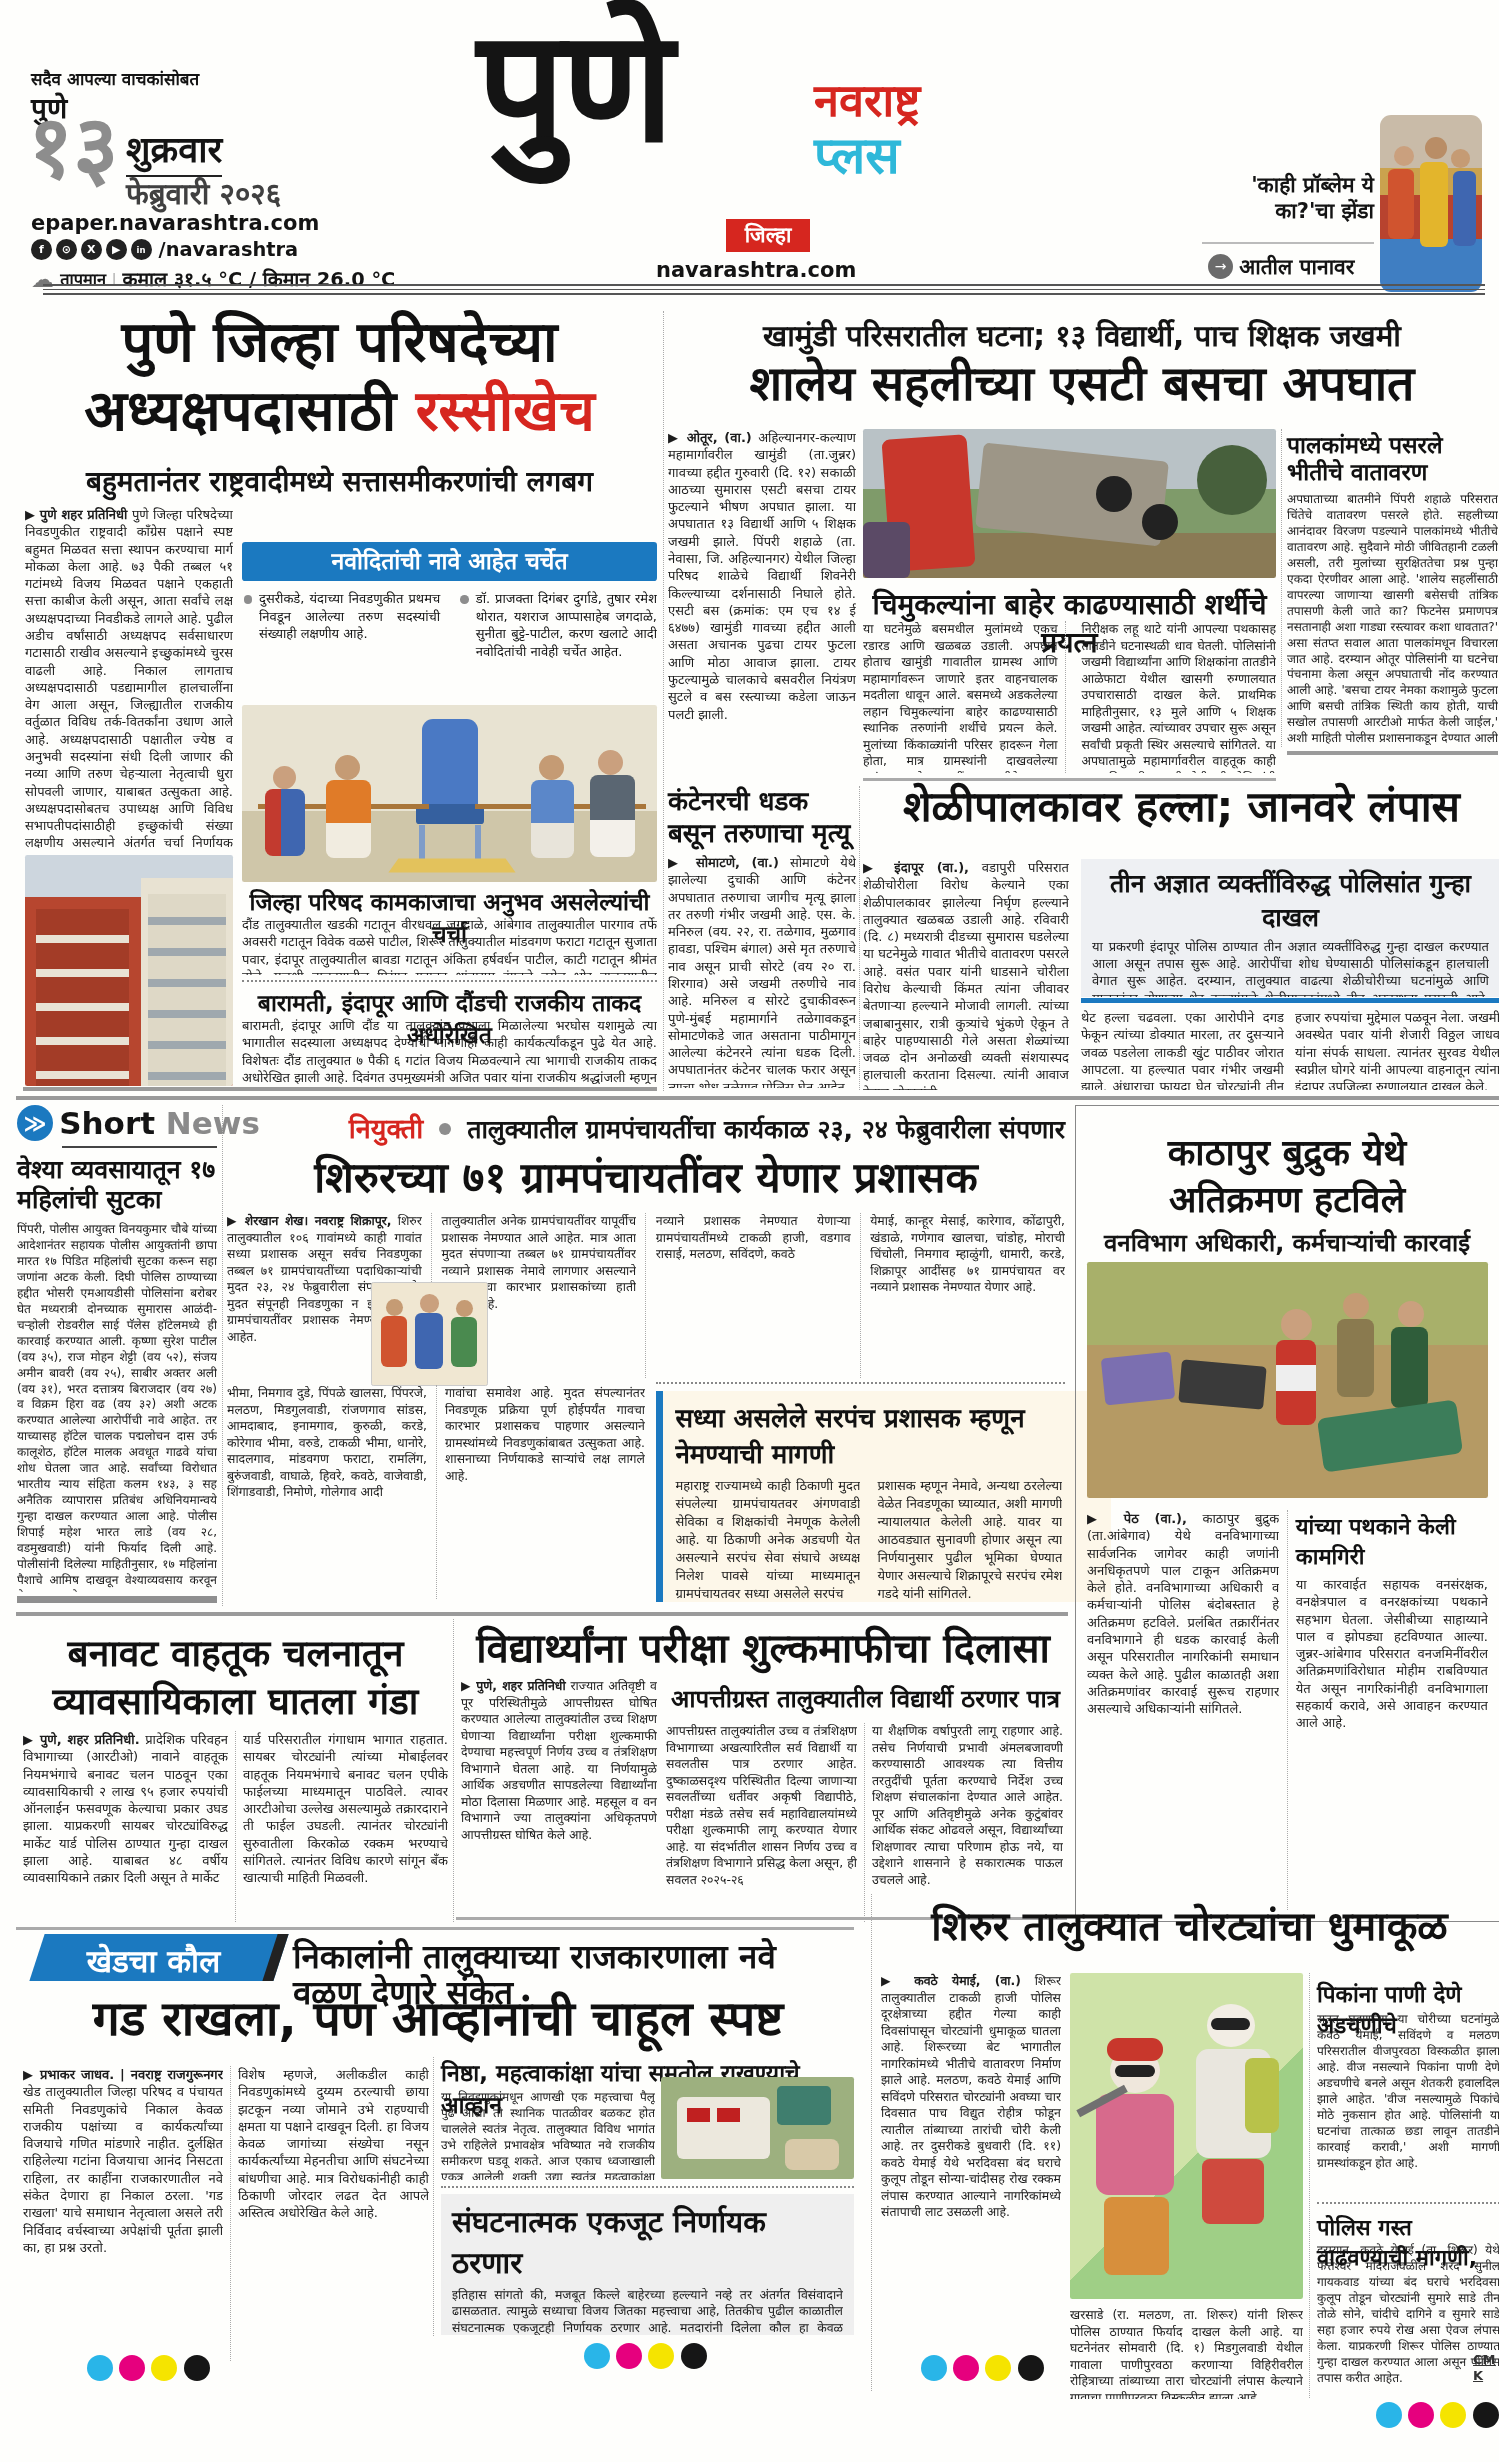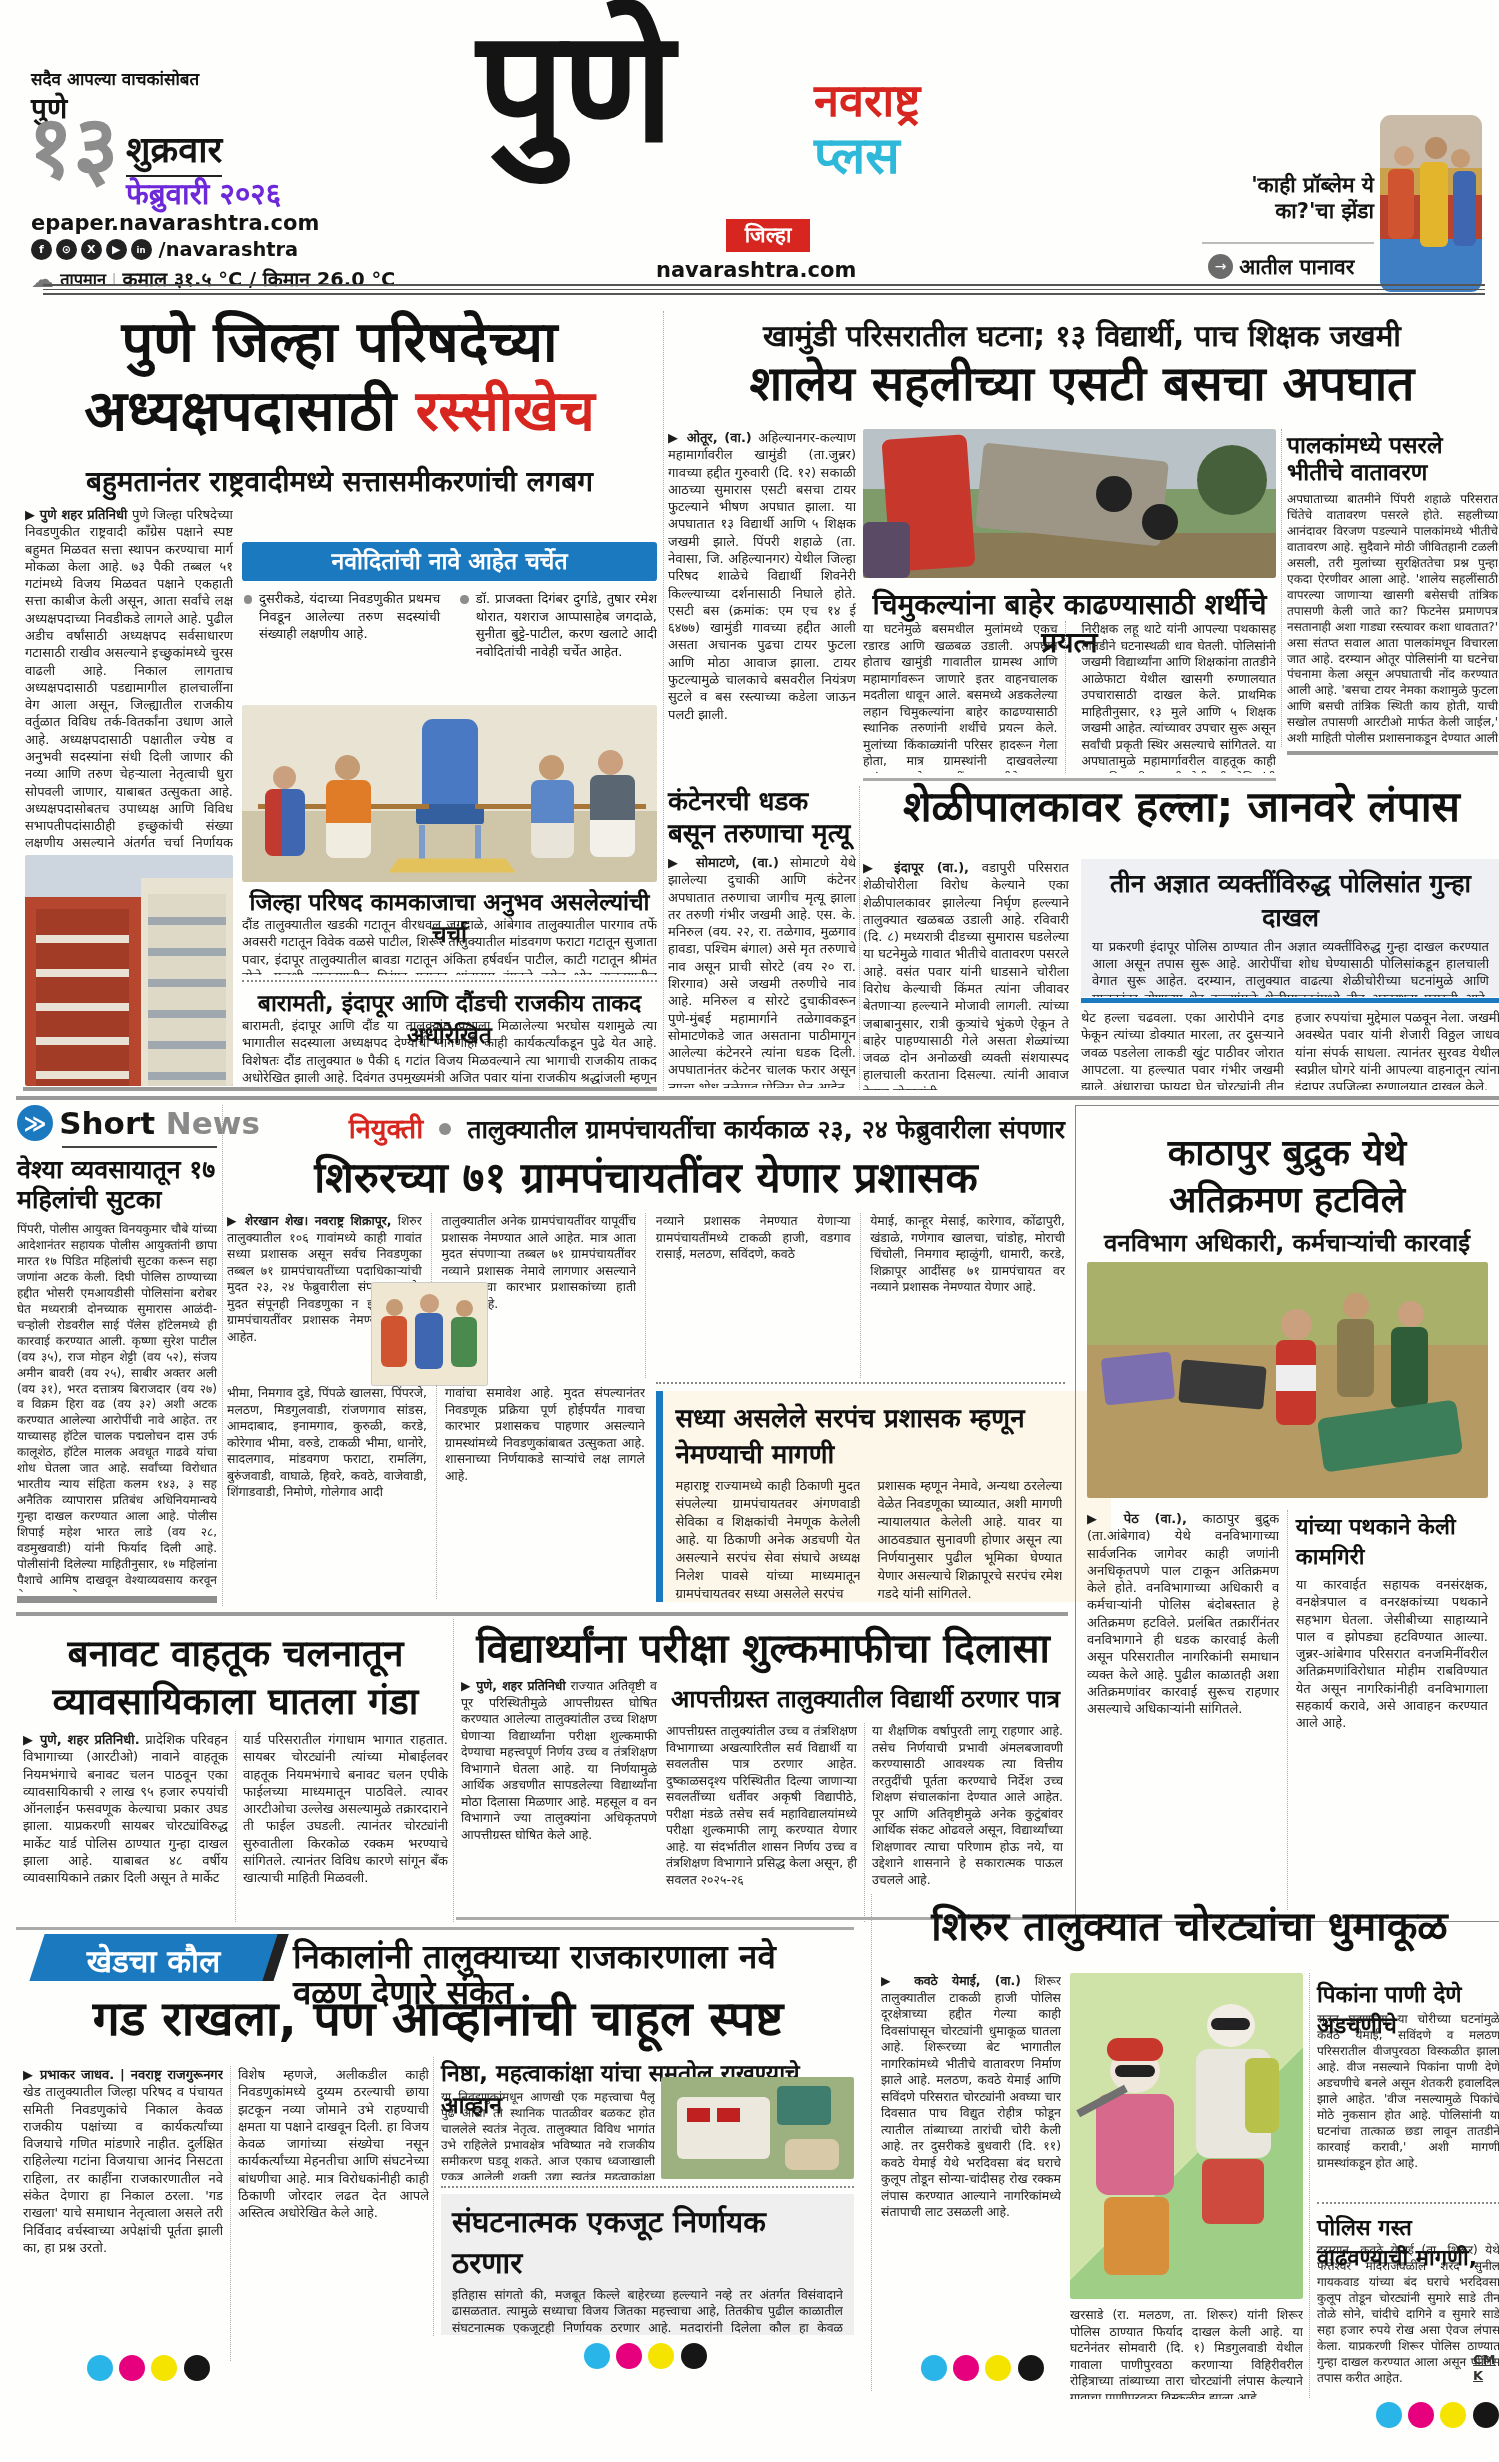--- a/index.html
+++ b/index.html
@@ -35,21 +35,21 @@
 </style>
 </head>
 <body>
 
 <div class="page">
 
   <div class="abs b" style="left:31px;top:67px;font-size:17px;">सदैव आपल्या वाचकांसोबत</div>
   <div class="abs b" style="left:31px;top:88px;font-size:28px;">पुणे</div>
   <div class="abs b" style="left:28px;top:106px;font-size:87px;line-height:.95;color:#8d8d8d;">१३</div>
   <div class="abs b" style="left:126px;top:124px;font-size:36px;border-bottom:2.3px solid #222;padding-bottom:1.6px;">शुक्रवार</div>
-  <div class="abs b" style="left:126px;top:172px;font-size:29.5px;color:#6d28d9;">फेब्रुवारी २०२६</div>
+  <div class="abs b" style="left:126px;top:172px;font-size:29.5px;color:#404040;">फेब्रुवारी २०२६</div>
   <div class="abs" style="left:31px;top:211px;font-size:21px;font-weight:600;">epaper.navarashtra.com</div>
   <div class="abs" style="left:31px;top:238px;display:flex;align-items:center;">
     <span class="soc">f</span>
     <span class="soc">⊙</span>
     <span class="soc">X</span>
     <span class="soc">▶</span>
     <span class="soc" style="font-size:8.5px;">in</span>
     <span class="b" style="font-size:19.4px;margin-left:3.1px;">/navarashtra</span>
   </div>
   <div class="abs" style="left:31px;top:265px;display:flex;align-items:center;gap:6.2px;">

